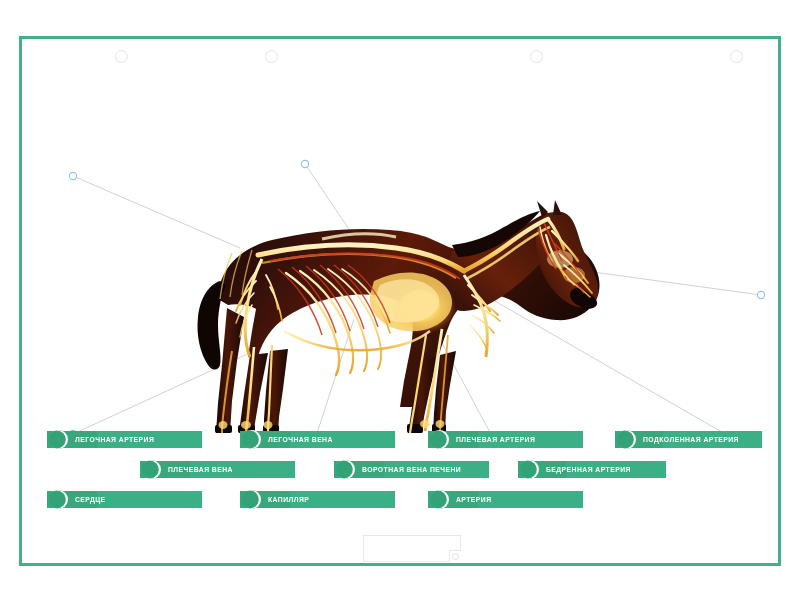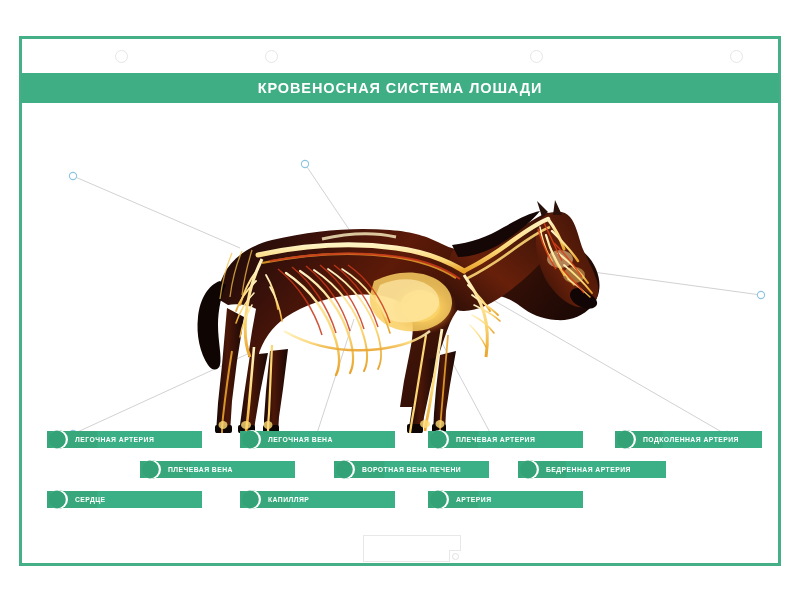--- a/index.html
+++ b/index.html
@@ -123,23 +123,20 @@
 
 <div id="poster">
 
   <div id="top-strip">
       <div class="hole" style="left: 93px;"></div>
       <div class="hole" style="left: 243px;"></div>
       <div class="hole" style="left: 508px;"></div>
       <div class="hole" style="left: 708px;"></div>
     </div>
 
-  <div id="title-banner">
-    <span id="title-text">КРОВЕНОСНАЯ СИСТЕМА ЛОШАДИ</span>
-  </div>
 
   <div id="stage">
     <svg viewBox="0 0 756 330" preserveAspectRatio="none">
       <defs>
         <radialGradient id="gGlowCore" cx="50%" cy="50%" r="50%">
           <stop offset="0%" stop-color="#ffe9a8"></stop>
           <stop offset="45%" stop-color="#f5c24a"></stop>
           <stop offset="100%" stop-color="#b23a0c" stop-opacity="0"></stop>
         </radialGradient>
         <linearGradient id="gBodyDark" x1="0" y1="0" x2="1" y2="0.4">

